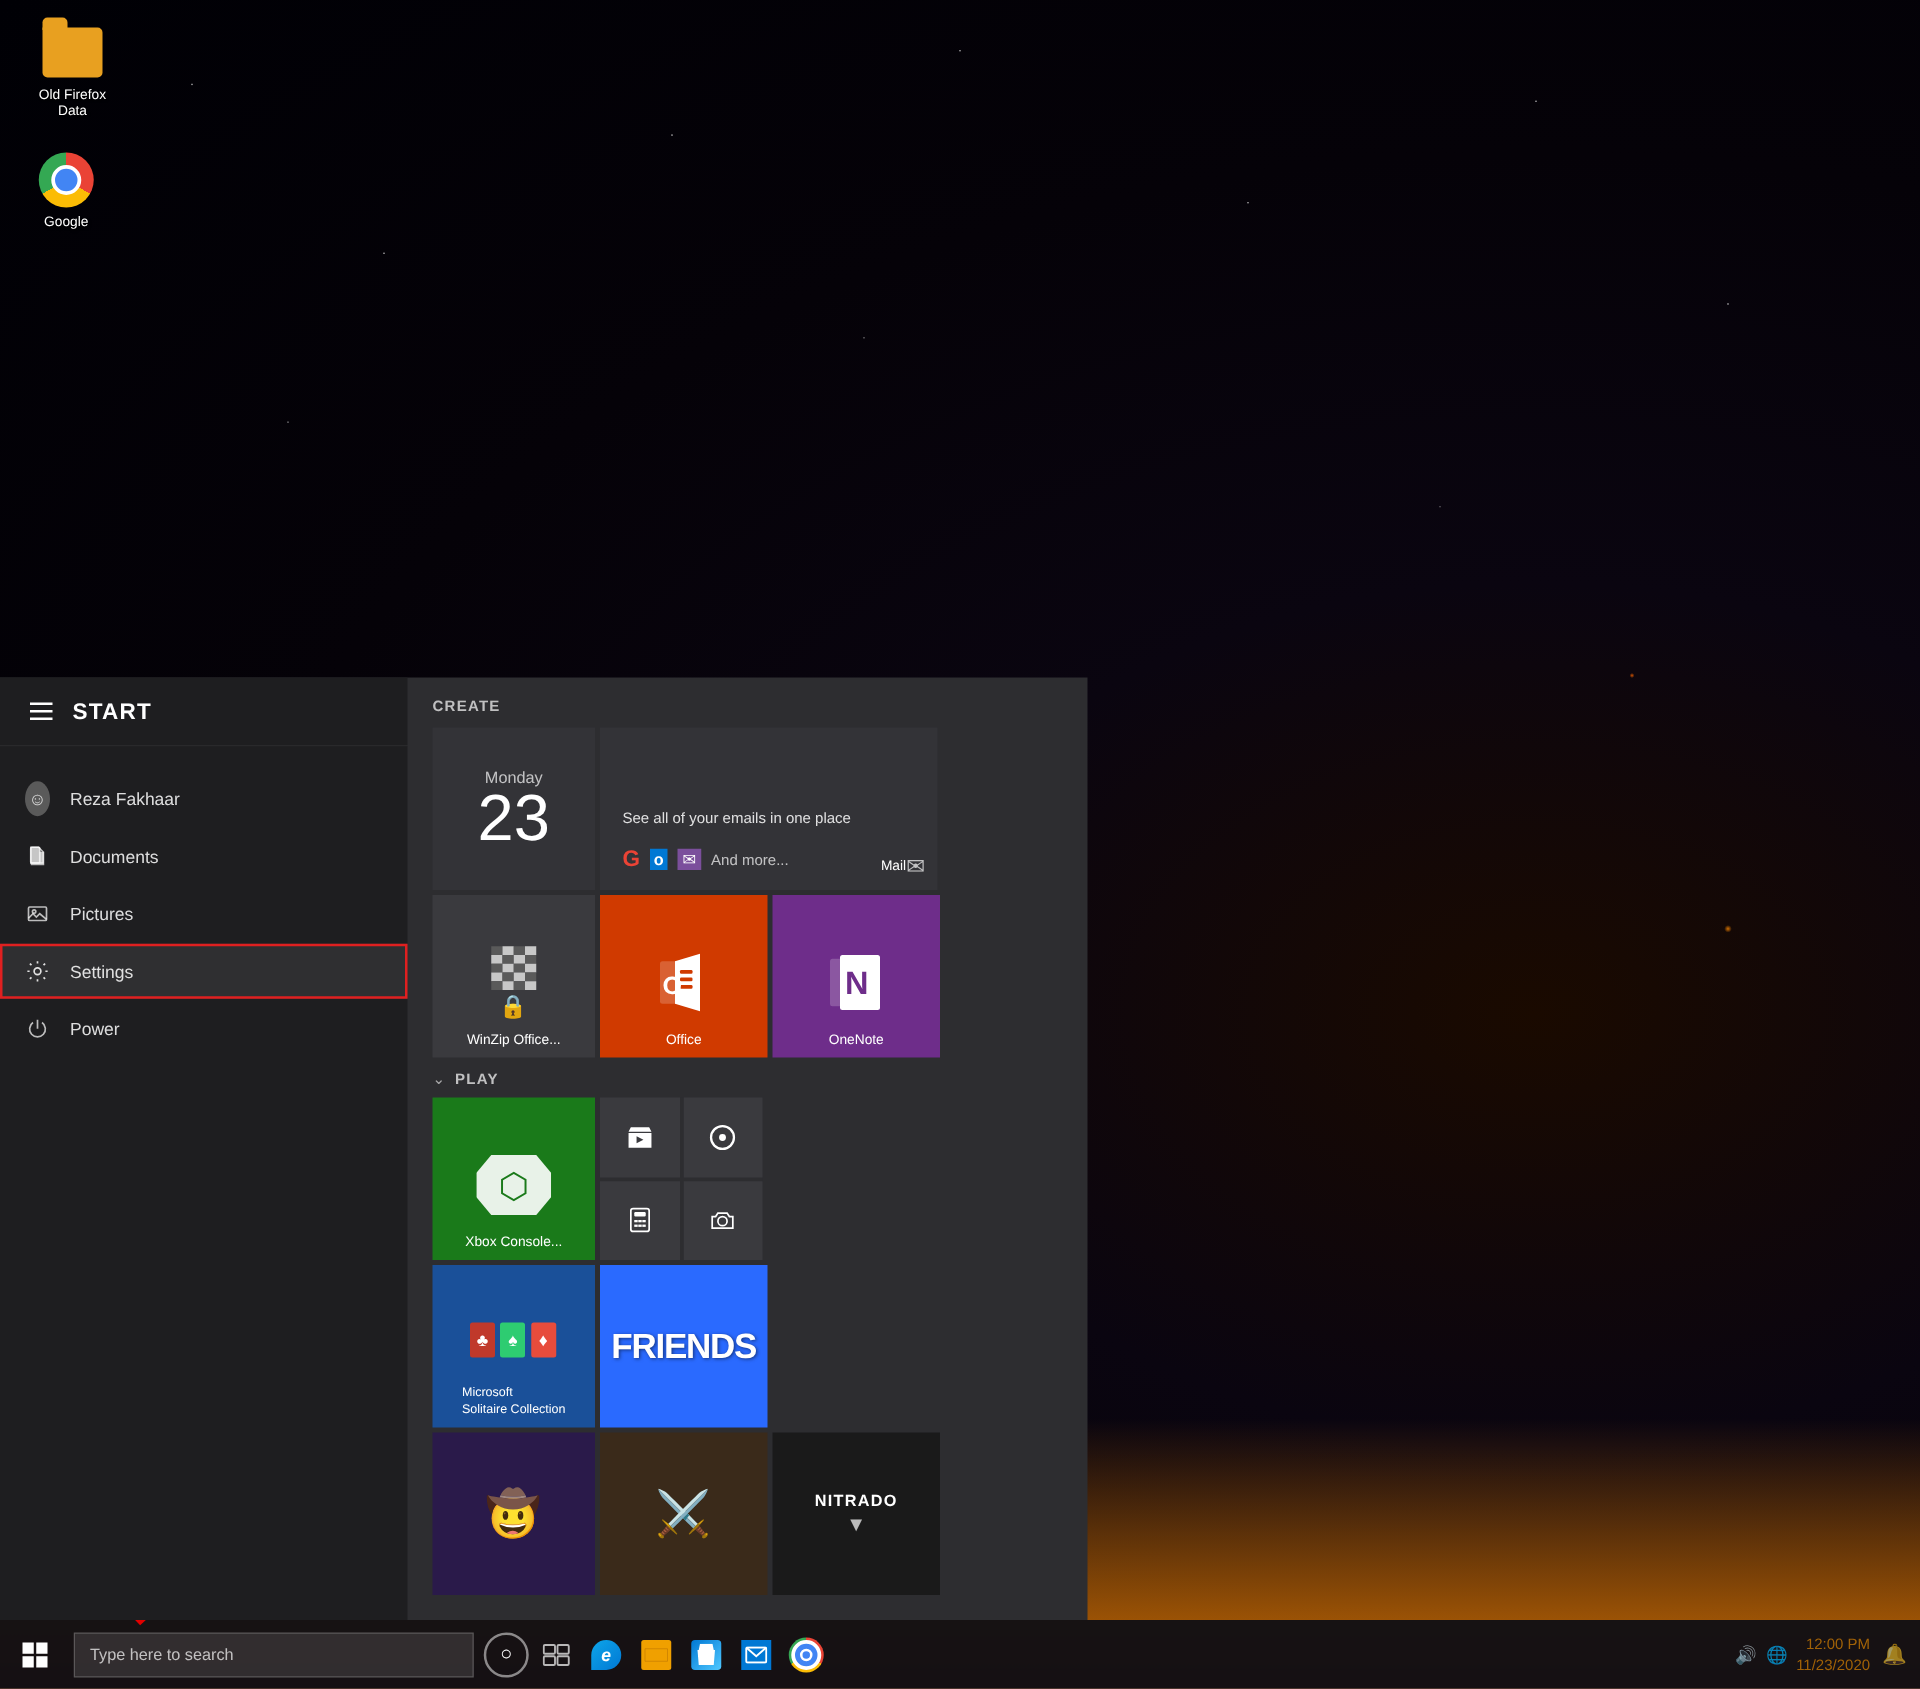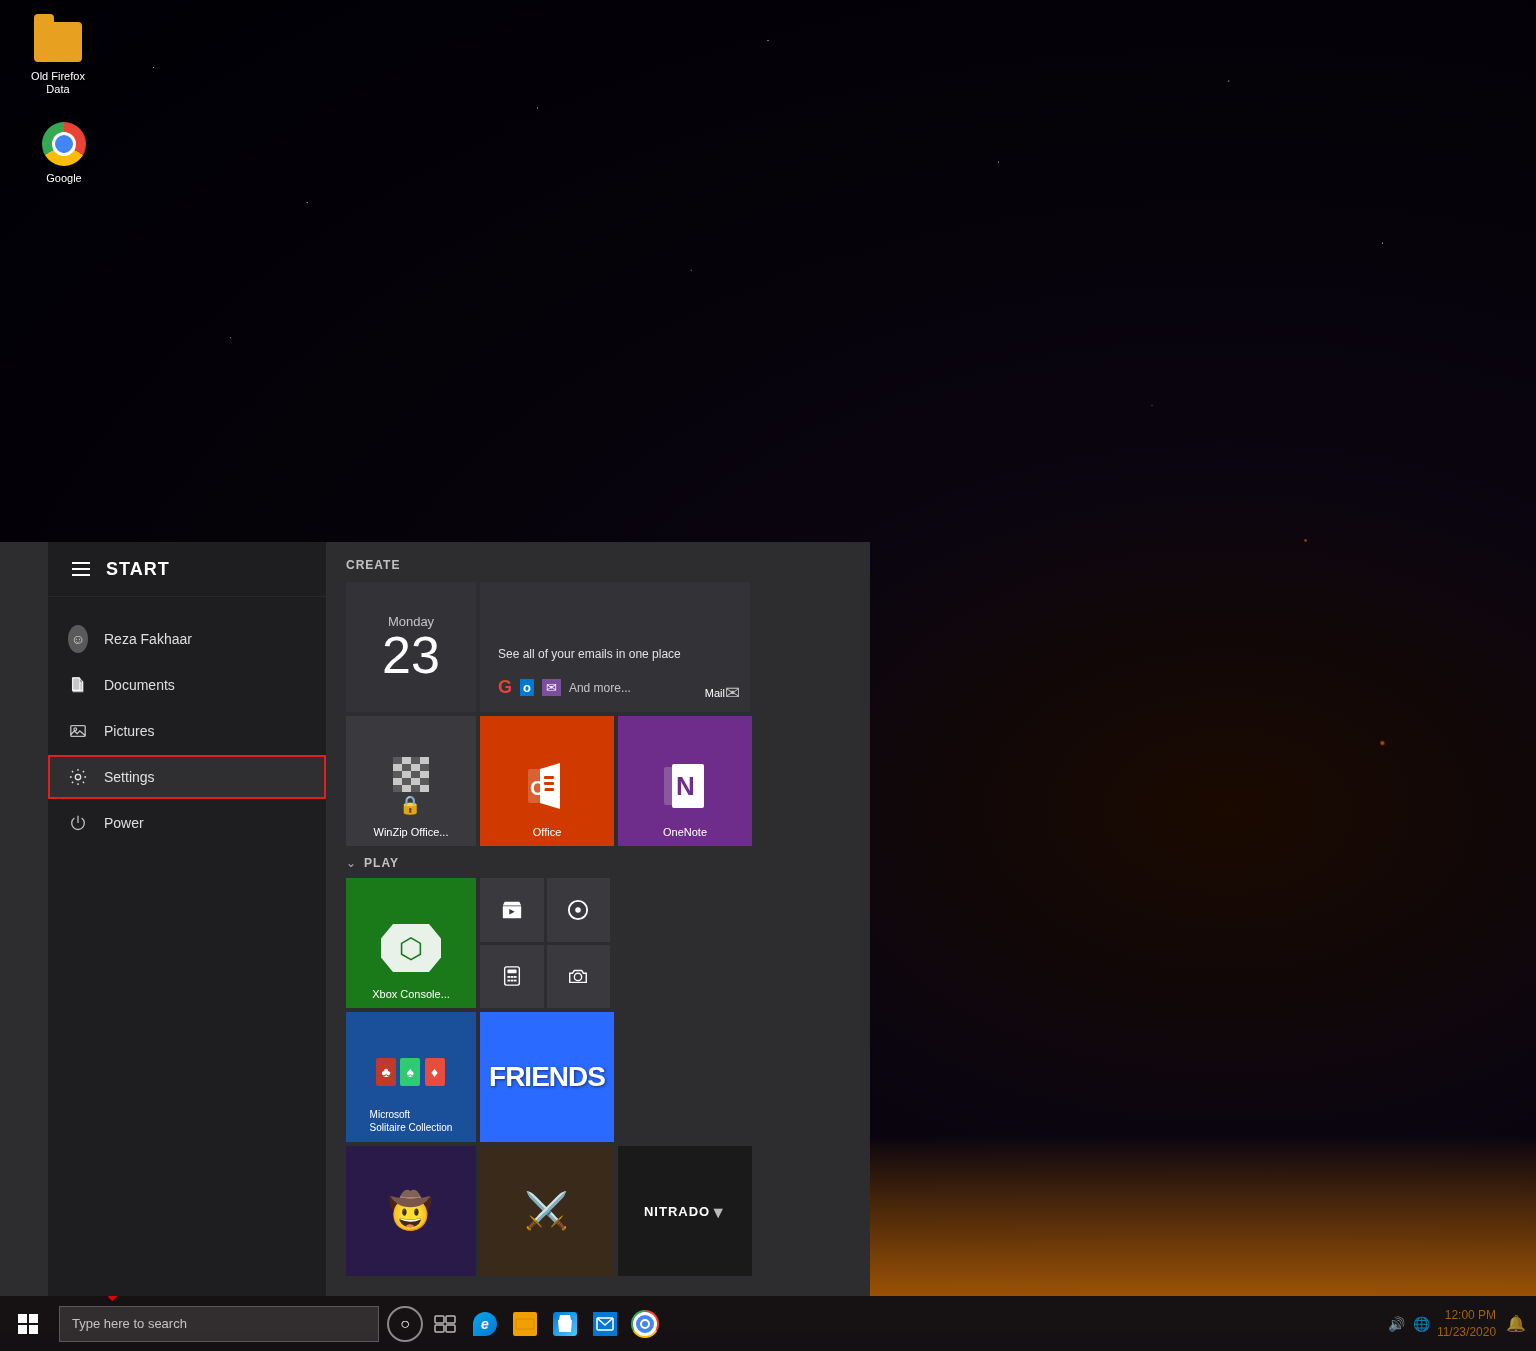--- a/index.html
+++ b/index.html
@@ -200,26 +200,25 @@
       bottom: 55px;
       left: 0;
       width: 870px;
       background: #2d2d30;
       display: flex;
       z-index: 100;
     }
 
     
     .start-left {
-      width: 278px;
+      width: 326px;
       background: #1e1e20;
       padding: 0;
       display: flex;
       flex-direction: column;
-      margin-left: 48px;
     }
 
     .start-header {
       display: flex;
       align-items: center;
       padding: 16px 20px;
       gap: 12px;
       border-bottom: 1px solid rgba(255,255,255,0.05);
     }
 
@@ -689,21 +688,21 @@
 
 <div class="desktop">
 
   <div class="desktop-icon" style="position:absolute;top:18px;left:18px;">
     <div class="icon-img">
       <div class="folder-icon-shape"></div>
     </div>
     <span class="icon-label">Old Firefox<br>Data</span>
   </div>
 
-  <div class="desktop-icon" style="position:absolute;top:120px;left:24px;justify-content:space-between;">
+  <div class="desktop-icon" style="position:absolute;top:120px;left:13px;justify-content:space-between;">
     <div class="icon-img">
       <div class="chrome-icon"></div>
     </div>
     <span class="icon-label">Google</span>
   </div>
 
   <div class="start-menu">
 
     <div class="start-left">
       <div class="start-header">
@@ -946,21 +945,21 @@
           </div>
         </div>
 
         <div class="tile tile-battle">
           <div style="width:100%;height:100%;display:flex;align-items:center;justify-content:center;">
             <span style="font-size:36px;">⚔️</span>
           </div>
         </div>
 
         <div class="tile tile-nitrado">
-          <div style="display:flex;flex-direction:row;align-items:center;">
+          <div style="display:flex;flex-direction:column;align-items:center;">
             <span class="nitrado-text">NITRADO</span>
             <span class="nitrado-arrow">▼</span>
           </div>
         </div>
       </div>
 
     </div>
   </div>
 
   <div class="red-arrow">

